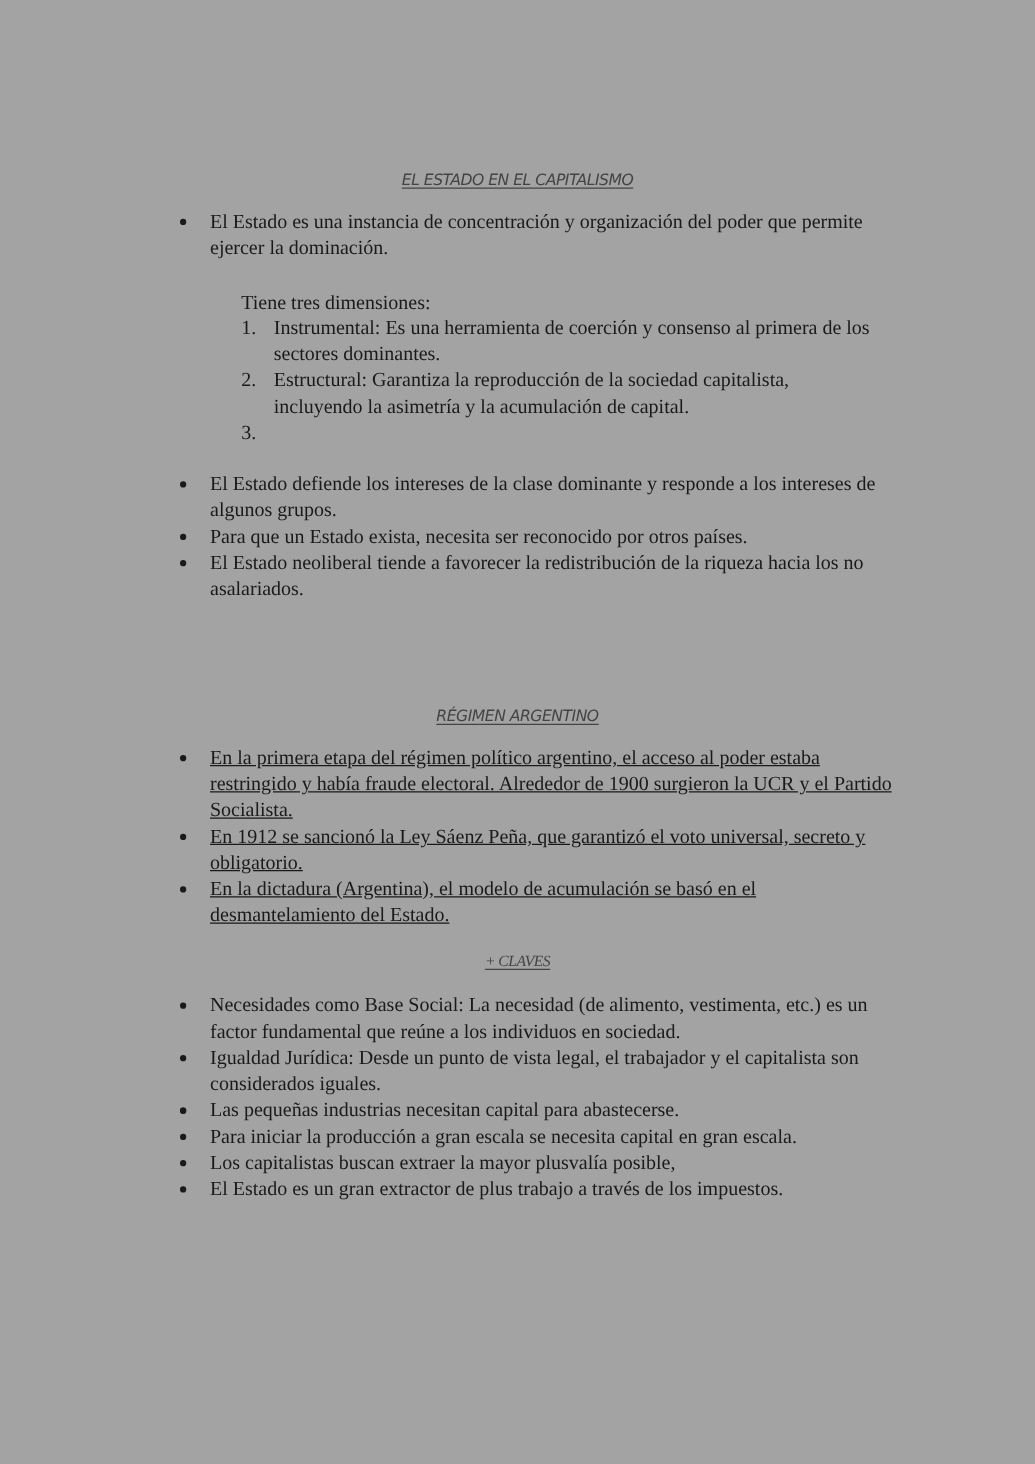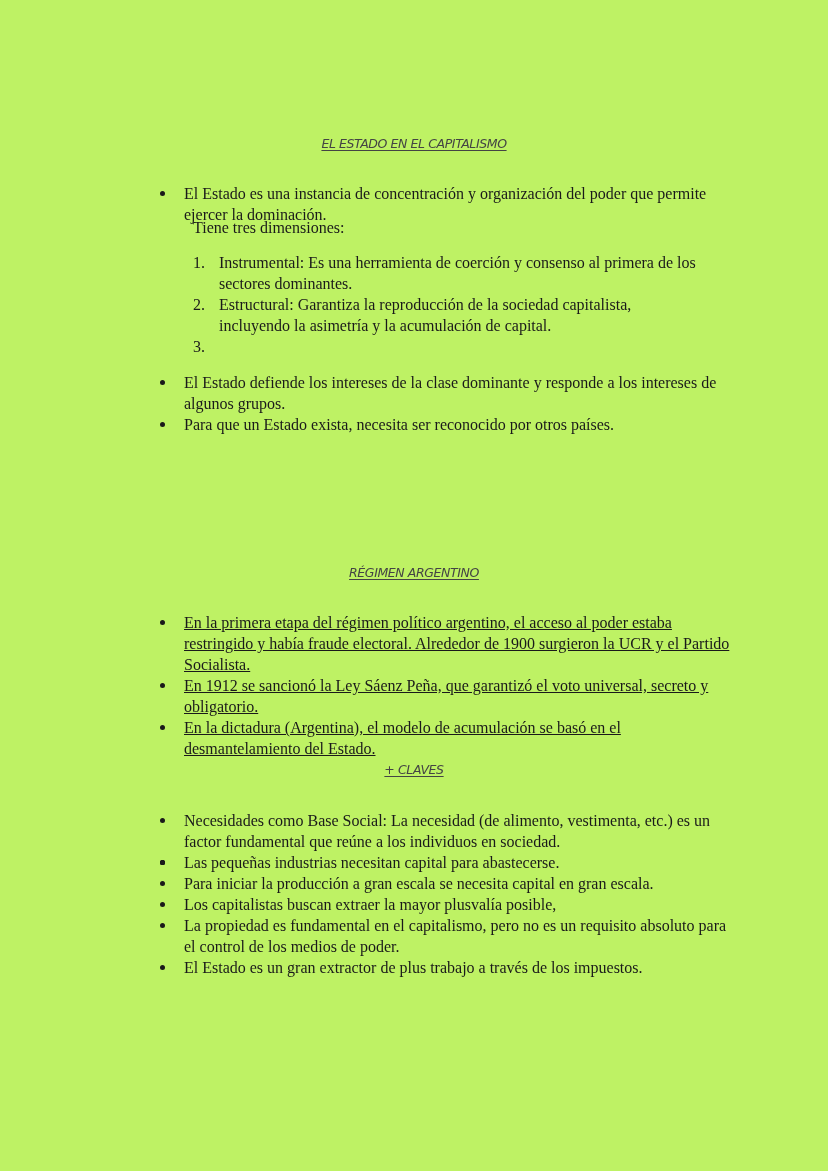--- a/index.html
+++ b/index.html
@@ -1,27 +1,27 @@
 <!DOCTYPE html>
 <html><head>
 <meta charset="utf-8">
 <style>
   html, body { margin: 0; padding: 0; background: #ffffff; }
   body { width: 828px; height: 1171px; position: relative; overflow: hidden; }
-  .page { position: absolute; left: 0; top: 0; width: 828px; height: 1171px; background: #bef264; }
+  .page { position: absolute; left: 0; top: 0; width: 828px; height: 1171px; background: #a3a3a3; }
   .heading {
     position: absolute; left: 0; width: 828px; text-align: center;
     font-family: "DejaVu Sans", sans-serif; font-style: italic;
     font-size: 12.5px; color: #444; text-decoration: underline;
     text-underline-offset: 2px; letter-spacing: -0.4px;
   }
   .text {
     font-family: "Liberation Serif", serif; font-size: 16px; line-height: 21px; color: #1a1a1a;
   }
-  .bullet-list { position: absolute; left: 140px; width: 580px; margin: 16px; padding: 0; list-style: none; }
+  .bullet-list { position: absolute; left: 140px; width: 580px; margin: 0; padding: 0; list-style: none; }
   .bullet-item { position: relative; padding-left: 28px; }
   .bullet-dot {
     position: absolute; left: 4px; top: 8px; width: 5px; height: 5px; border-radius: 50%; background: #1a1a1a;
   }
   .indent-para { position: absolute; left: 193px; }
   .num-list { position: absolute; left: 193px; width: 510px; margin: 0; padding: 0; list-style: none; }
   .num-item { position: relative; padding-left: 26px; }
   .num-marker { position: absolute; left: 0; top: 0; }
 </style>
 </head>
@@ -31,92 +31,93 @@
 
   <div class="heading" style="top:136px;">EL ESTADO EN EL CAPITALISMO</div>
 
   <ul class="bullet-list text" style="top:167px;">
     <li class="bullet-item">
       <span class="bullet-dot"></span>
       <span>El Estado es una instancia de concentración y organización del poder que permite ejercer la dominación.</span>
     </li>
   </ul>
 
-  <div class="indent-para text" style="top:217px;">Tiene tres dimensiones:</div>
+  <div class="indent-para text" style="top:232px;">Tiene tres dimensiones:</div>
 
   <ol class="num-list text" style="top:252px;">
     <li class="num-item">
       <span class="num-marker">1.</span>
       <span>Instrumental: Es una herramienta de coerción y consenso al primera de los sectores dominantes.</span>
     </li>
     <li class="num-item">
       <span class="num-marker">2.</span>
       <span>Estructural: Garantiza la reproducción de la sociedad capitalista, incluyendo la asimetría y la acumulación de capital.</span>
     </li>
     <li class="num-item">
       <span class="num-marker">3.</span>
     </li>
   </ol>
 
-  <ul class="bullet-list text" style="top:356px;">
+  <ul class="bullet-list text" style="top:377px;">
     <li class="bullet-item">
       <span class="bullet-dot"></span>
       <span>El Estado defiende los intereses de la clase dominante y responde a los intereses de algunos grupos.</span>
     </li>
     <li class="bullet-item">
       <span class="bullet-dot"></span>
       <span>Para que un Estado exista, necesita ser reconocido por otros países.</span>
+    </li>
+    <li class="bullet-item">
+      <span class="bullet-dot"></span>
+      <span>El Estado neoliberal tiende a favorecer la redistribución de la riqueza hacia los no asalariados.</span>
     </li>
   </ul>
 
   <div class="heading" style="top:565px;">RÉGIMEN ARGENTINO</div>
 
   <ul class="bullet-list text" style="top:596px;text-decoration:underline;">
     <li class="bullet-item">
       <span class="bullet-dot"></span>
       <span>En la primera etapa del régimen político argentino, el acceso al poder estaba restringido y había fraude electoral. Alrededor de 1900 surgieron la UCR y el Partido Socialista.</span>
     </li>
     <li class="bullet-item">
       <span class="bullet-dot"></span>
       <span>En 1912 se sancionó la Ley Sáenz Peña, que garantizó el voto universal, secreto y obligatorio.</span>
     </li>
     <li class="bullet-item">
       <span class="bullet-dot"></span>
       <span>En la dictadura (Argentina), el modelo de acumulación se basó en el desmantelamiento del Estado.</span>
     </li>
   </ul>
 
-  <div class="heading" style="top:762px;">+ CLAVES</div>
+  <div class="heading" style="top:762px;font-family:Liberation Serif, serif;">+ CLAVES</div>
 
   <ul class="bullet-list text" style="top:794px;font-family:Liberation Serif, serif;">
     <li class="bullet-item">
       <span class="bullet-dot"></span>
       <span>Necesidades como Base Social: La necesidad (de alimento, vestimenta, etc.) es un factor fundamental que reúne a los individuos en sociedad.</span>
     </li>
     <li class="bullet-item">
       <span class="bullet-dot"></span>
+      <span>Igualdad Jurídica: Desde un punto de vista legal, el trabajador y el capitalista son considerados iguales.</span>
     </li>
     <li class="bullet-item">
       <span class="bullet-dot"></span>
     </li>
     <li class="bullet-item">
       <span class="bullet-dot"></span>
       <span>Las pequeñas industrias necesitan capital para abastecerse.</span>
     </li>
     <li class="bullet-item">
       <span class="bullet-dot"></span>
       <span>Para iniciar la producción a gran escala se necesita capital en gran escala.</span>
     </li>
     <li class="bullet-item">
       <span class="bullet-dot"></span>
       <span>Los capitalistas buscan extraer la mayor plusvalía posible,</span>
     </li>
     <li class="bullet-item">
       <span class="bullet-dot"></span>
-      <span>La propiedad es fundamental en el capitalismo, pero no es un requisito absoluto para el control de los medios de poder.</span>
-    </li>
-    <li class="bullet-item">
-      <span class="bullet-dot"></span>
       <span>El Estado es un gran extractor de plus trabajo a través de los impuestos.</span>
     </li>
   </ul>
 
 </div>
 
 </body></html>

